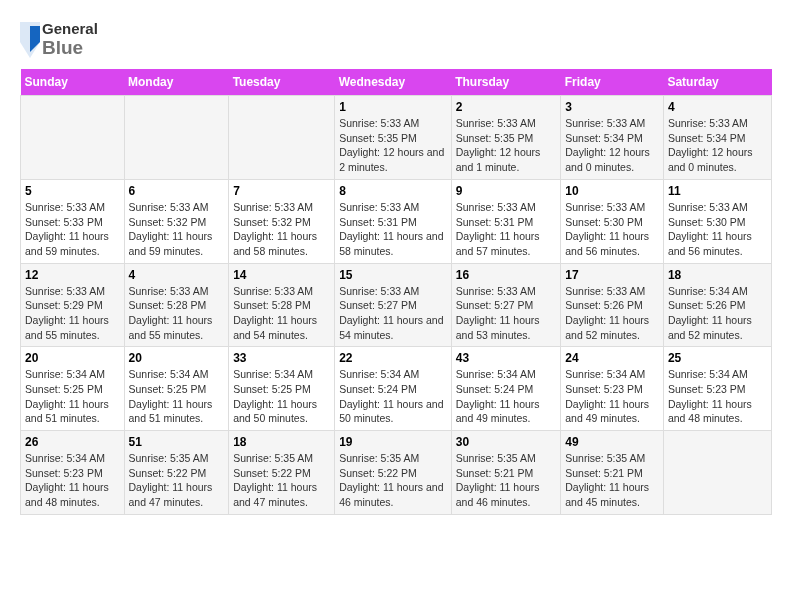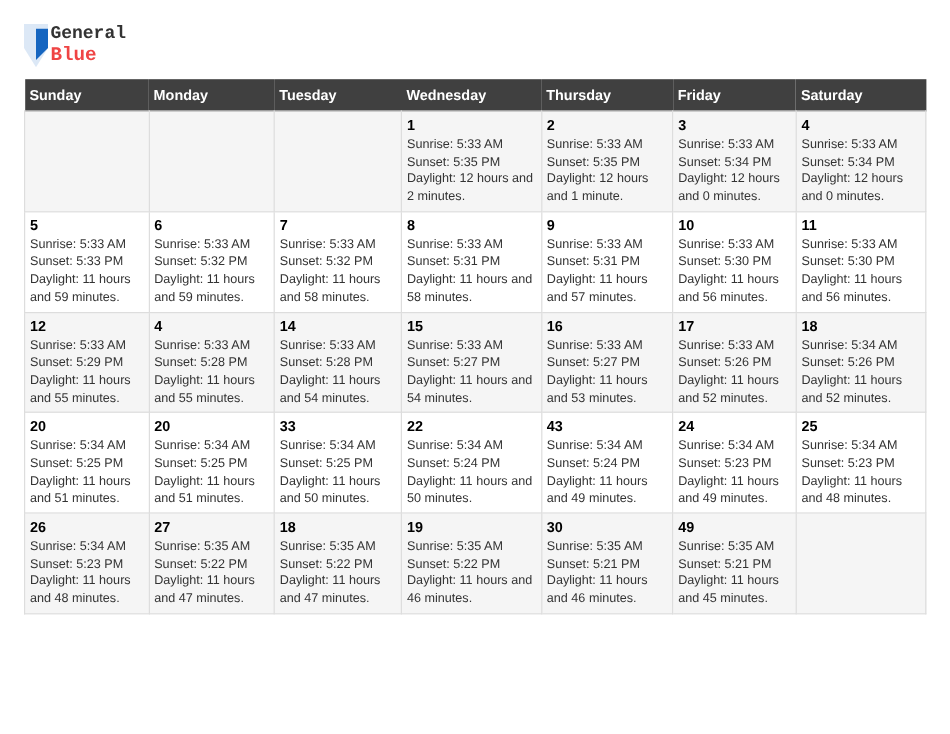--- a/index.html
+++ b/index.html
@@ -32,21 +32,21 @@
       font-size: 16px;
       font-weight: normal;
       color: #333;
     }
     table {
       width: 100%;
       border-collapse: collapse;
       font-size: 11px;
     }
     thead tr th {
-      background-color: #404040;
+      background-color: #d946ef;
       color: #fff;
       padding: 6px 4px;
       text-align: left;
       font-size: 12px;
       font-weight: bold;
     }
     tbody tr {
       vertical-align: top;
     }
     tbody tr:nth-child(odd) {
@@ -79,23 +79,23 @@
 
 <div class="header">
   <div class="logo">
     <div style="display:flex;align-items:center;">
       <div style="position:relative;width:20px;height:36px;margin-right:2px;">
         <svg width="20" height="36" viewBox="0 0 20 36">
           <polygon points="0,0 20,0 20,20 10,36 0,20" fill="#1565c0" opacity="0.15"></polygon>
           <polygon points="10,4 20,4 20,20 10,30" fill="#1565c0"></polygon>
         </svg>
       </div>
-      <div style="line-height:1.15;font-family:Liberation Mono, monospace;">
+      <div style="line-height:1.15;">
         <div style="font-size:15px;font-weight:bold;color:#333;">General</div>
-        <div style="font-size:16px;font-weight:bold;color:#ef4444;">Blue</div>
+        <div style="font-size:19px;font-weight:bold;color:#737373;">Blue</div>
       </div>
     </div>
   </div>
   <div class="title-block">
     <h1></h1>
     <h2></h2>
   </div>
 </div>
 
 <table>
@@ -273,21 +273,21 @@
         </td>
       </tr>
       <tr>
         <td>
           <span class="day-number">26</span>
           <div class="day-info" style="white-space: pre-line;">Sunrise: 5:34 AM
 Sunset: 5:23 PM
 Daylight: 11 hours and 48 minutes.</div>
         </td>
         <td>
-          <span class="day-number">27</span>
+          <span class="day-number">51</span>
           <div class="day-info" style="white-space: pre-line;">Sunrise: 5:35 AM
 Sunset: 5:22 PM
 Daylight: 11 hours and 47 minutes.</div>
         </td>
         <td>
           <span class="day-number">18</span>
           <div class="day-info" style="white-space: pre-line;">Sunrise: 5:35 AM
 Sunset: 5:22 PM
 Daylight: 11 hours and 47 minutes.</div>
         </td>

